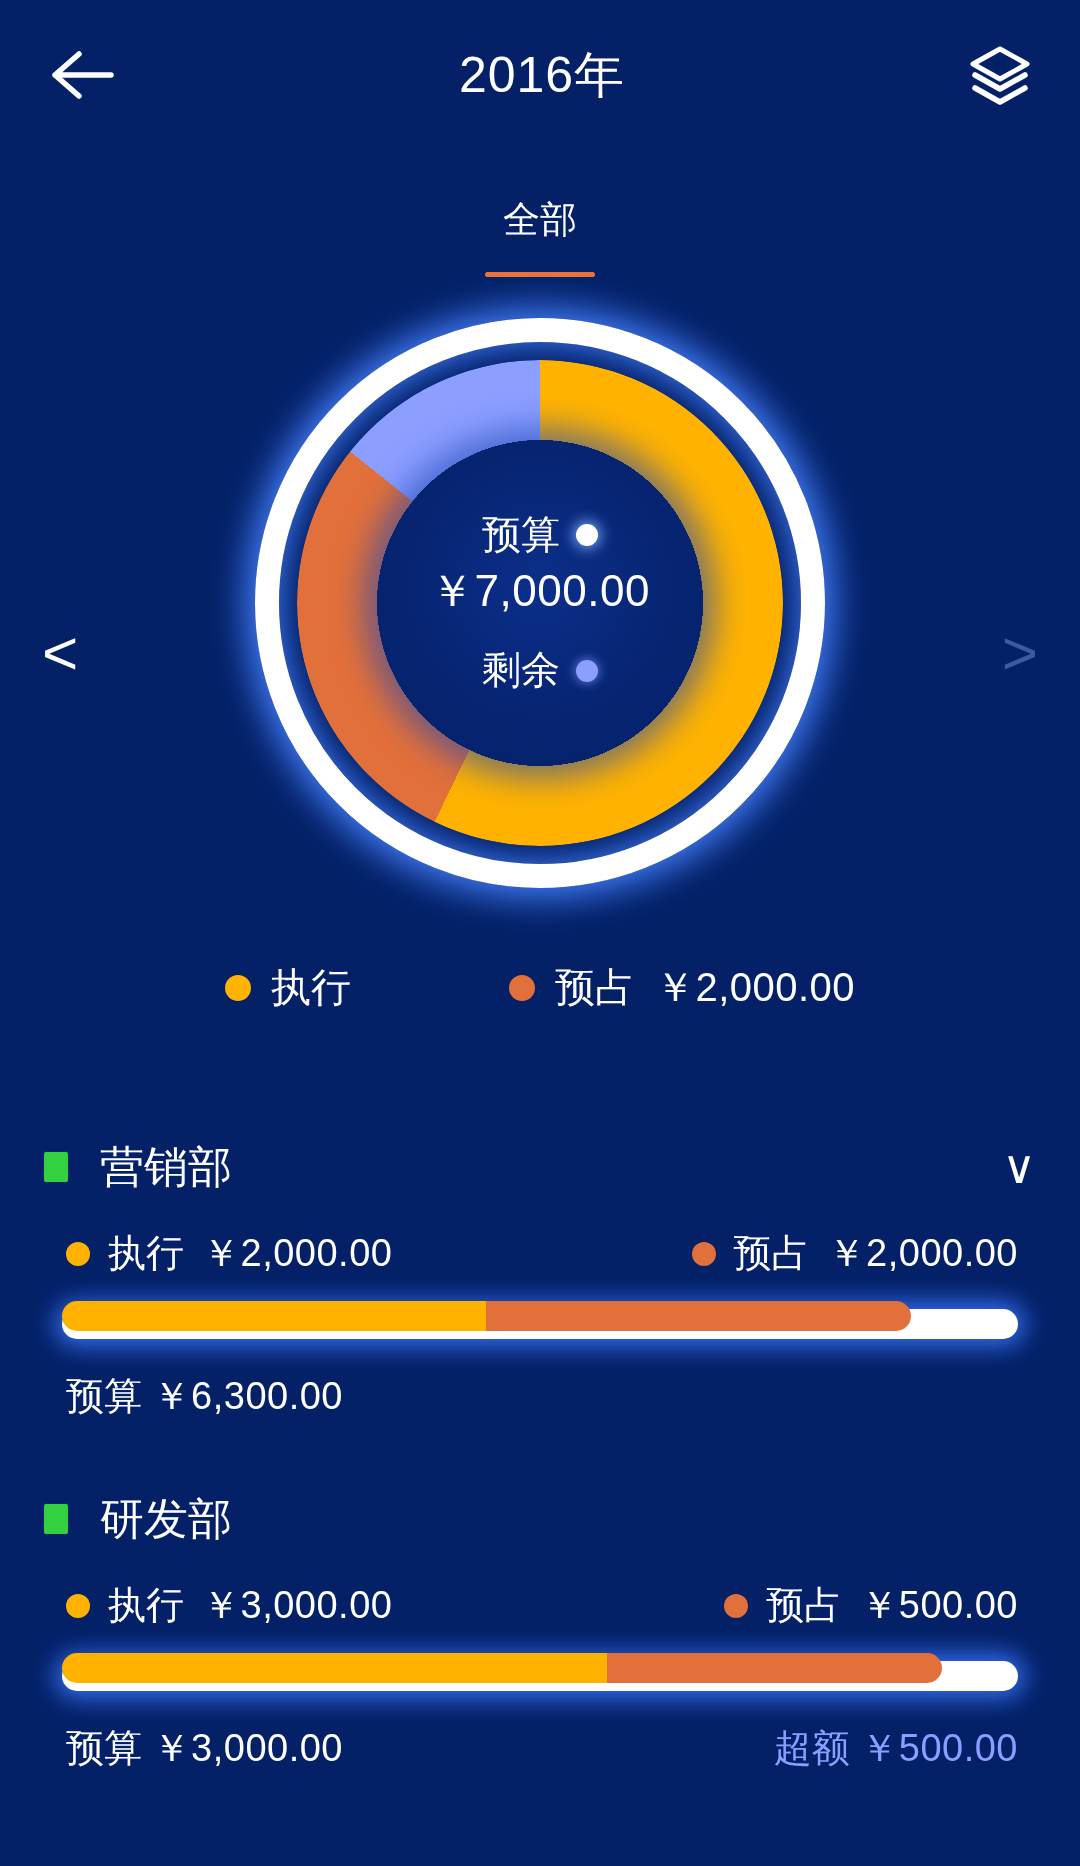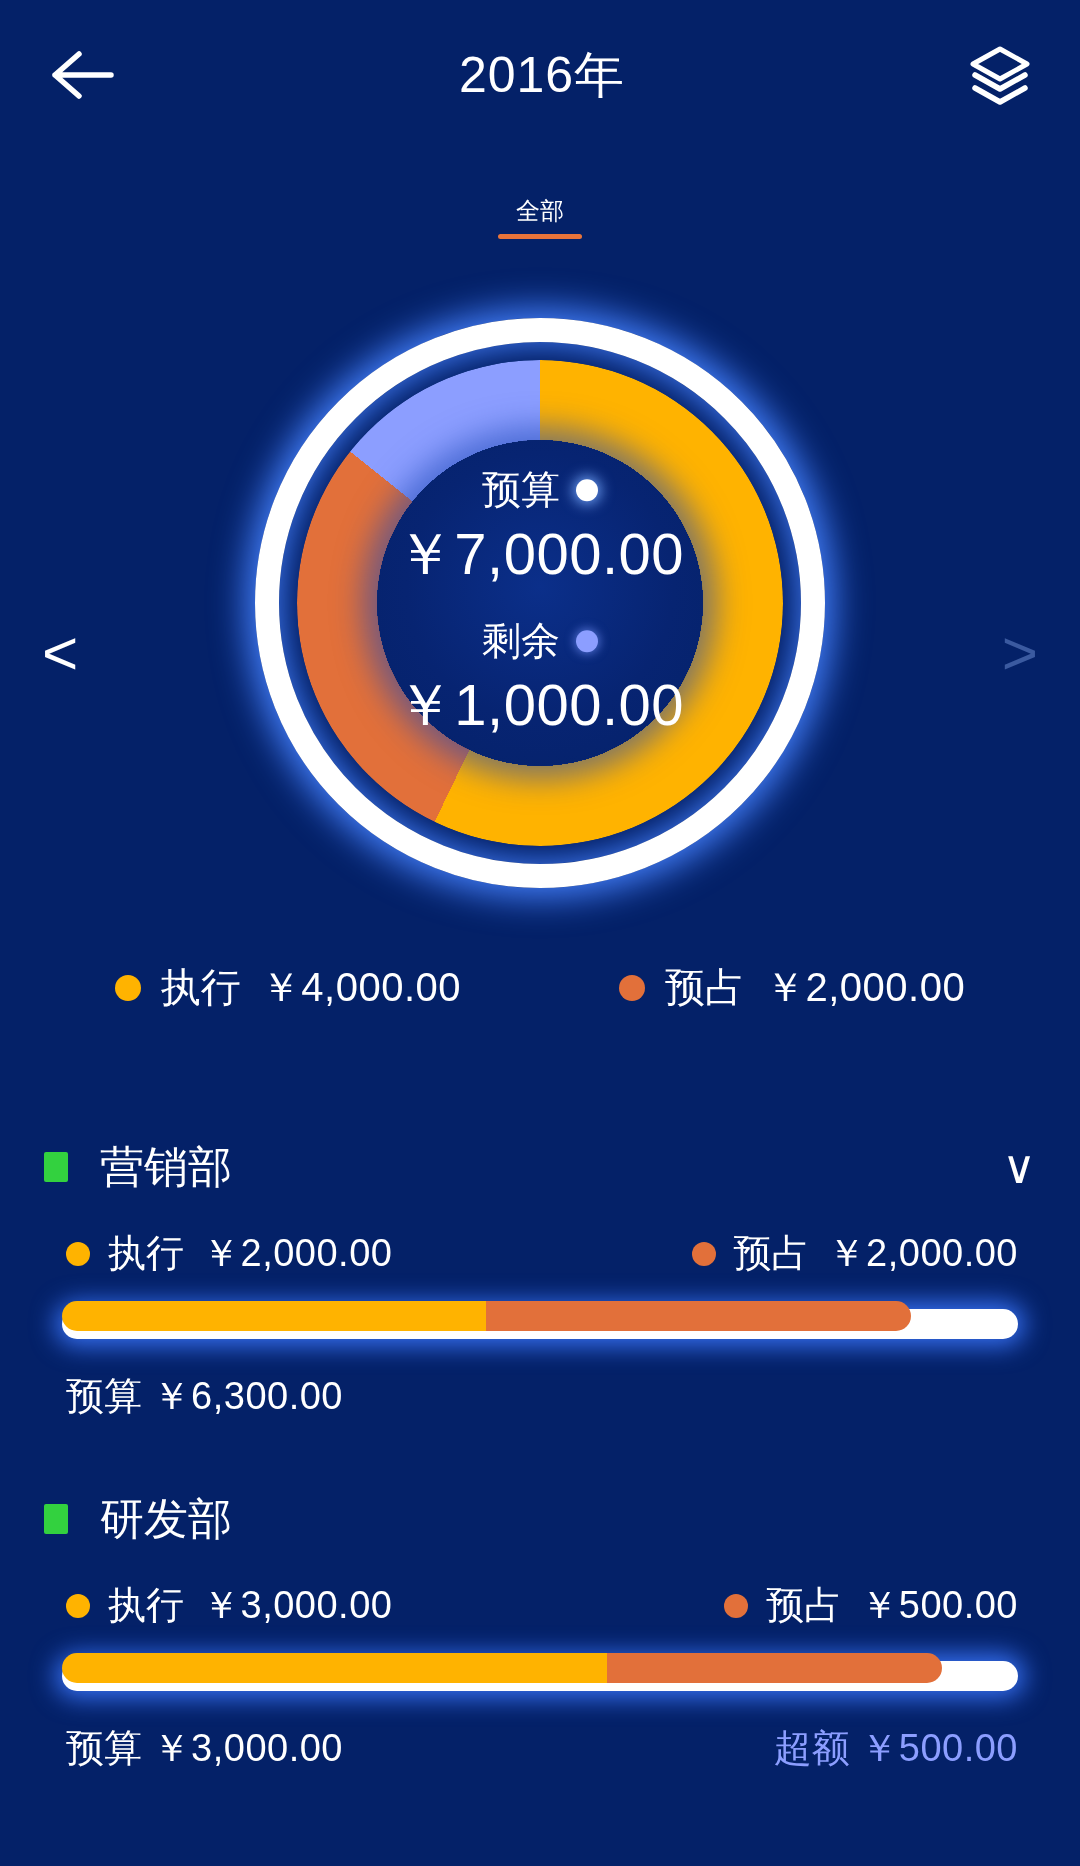--- a/index.html
+++ b/index.html
@@ -24,21 +24,21 @@
   .back-arrow { width:76px; height:76px; display:flex; align-items:center; justify-content:center; }
   .page-title { font-size:50px; font-weight:400; letter-spacing:1px; }
   .layers-icon { width:72px; height:72px; display:flex; align-items:center; justify-content:center; }
 
   
   .tabbar {
     position:absolute; top:195px; left:0; width:1080px;
     display:flex; justify-content:center;
   }
   .tab {
-    font-size:24px; padding-bottom:12px; position:relative;
+    font-size:37px; padding-bottom:32px; position:relative;
     color:#ffffff;
   }
   .tab .underline {
     position:absolute; left:-18px; right:-18px; bottom:0; height:5px;
     background:#e8743a; border-radius:3px;
   }
 
   
   .donut-wrap {
     position:absolute; top:318px; left:0; width:1080px; height:500px;
@@ -72,21 +72,21 @@
   }
   .donut-center {
     position:absolute; left:50%; top:50%; transform:translate(-50%,-50%);
     width:440px; text-align:center; line-height:1.1;
   }
   .dc-row { display:flex; align-items:center; justify-content:center; gap:16px; }
   .dc-label { font-size:39px; }
   .dot-sm { width:22px; height:22px; border-radius:50%; display:inline-block; }
   .dot-white { background:#ffffff; box-shadow:0 0 14px 3px rgba(120,170,255,.9); }
   .dot-peri  { background:#8c9eff; box-shadow:0 0 10px 2px rgba(120,150,255,.6); }
-  .dc-amount { font-size:58px; margin-top:10px; letter-spacing:.5px; }
+  .dc-amount { font-size:44px; margin-top:10px; letter-spacing:.5px; }
   .dc-gap { height:34px; }
 
   
   .nav-chev {
     position:absolute; top:622px; font-size:62px; font-weight:300; line-height:1;
   }
   .nav-chev.left  { left:42px;  color:#ffffff; }
   .nav-chev.right { right:42px; color:#3b5aa0; }
 
   
@@ -179,33 +179,31 @@
         <div class="dc-row">
           <span class="dc-label">预算</span>
           <span class="dot-sm dot-white"></span>
         </div>
         <div class="dc-amount">￥7,000.00</div>
         <div class="dc-gap"></div>
         <div class="dc-row">
           <span class="dc-label">剩余</span>
           <span class="dot-sm dot-peri"></span>
         </div>
-        <div class="dc-amount">￥1,000.00</div>
       </div>
     </div>
   </div>
 
   <div class="nav-chev left">&lt;</div>
   <div class="nav-chev right">&gt;</div>
 
   <div class="legend">
     <div class="legend-item">
       <span class="dot-lg dot-yellow"></span>
       <span>执行</span>
-      <span class="legend-amt">￥4,000.00</span>
     </div>
     <div class="legend-item">
       <span class="dot-lg dot-orange"></span>
       <span>预占</span>
       <span class="legend-amt">￥2,000.00</span>
     </div>
   </div>
 
   <div class="cards">
 

